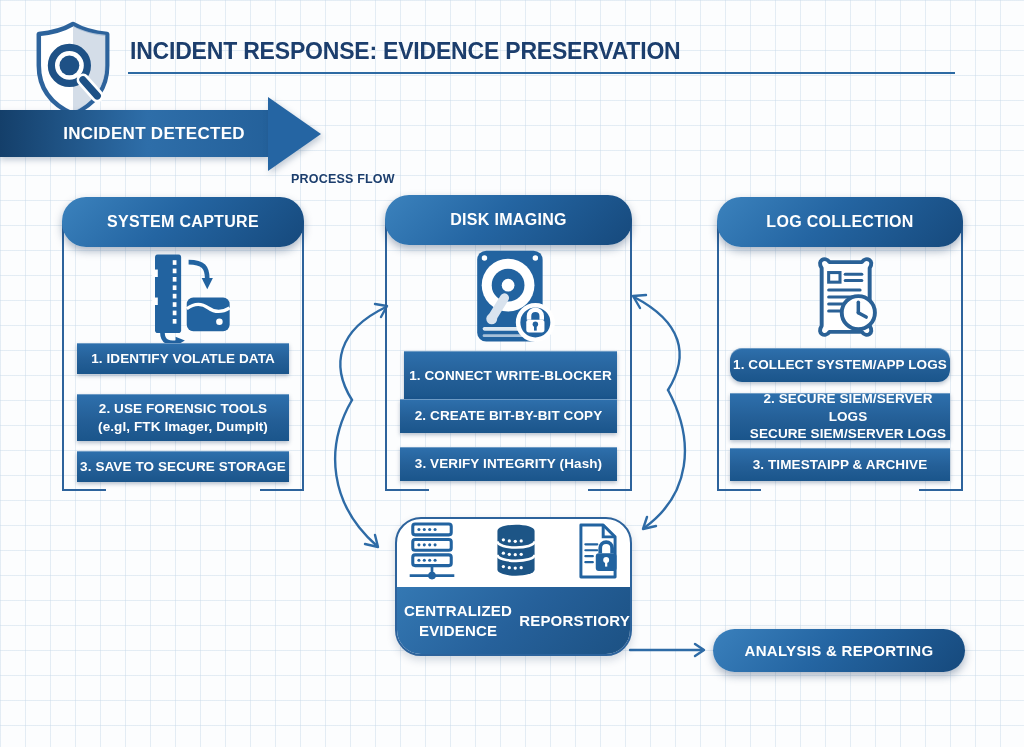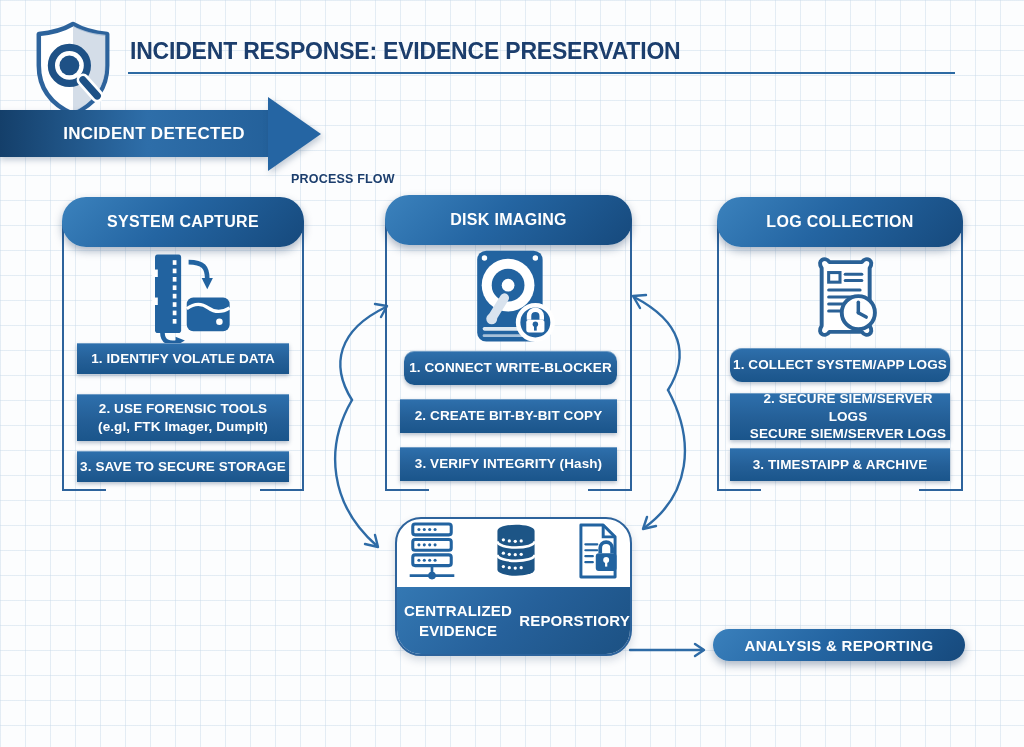--- a/index.html
+++ b/index.html
@@ -80,21 +80,21 @@
     box-shadow:inset 0 1px 0 rgba(255,255,255,.30), 0 2px 4px rgba(20,50,90,.30);
     display:flex;flex-direction:column;align-items:center;justify-content:center;
     color:#fff;font-size:13.5px;font-weight:700;letter-spacing:.1px;text-align:center;
     line-height:1.3;
   }
   
   #c1s1{left:15px;right:15px;top:146px;height:31px;}
   #c1s2{left:15px;right:15px;top:197px;height:47px;}
   #c1s3{left:15px;right:15px;top:254px;height:31px;}
   
-  #c2s1{left:19px;right:15px;top:156px;height:34px;border-radius:10px;}
+  #c2s1{left:19px;right:15px;top:156px;height:49px;}
   #c2s2{left:15px;right:15px;top:204px;height:34px;}
   #c2s3{left:15px;right:15px;top:252px;height:34px;}
   
   #c3s1{left:13px;right:13px;top:151px;height:34px;border-radius:12px;}
   #c3s2{left:13px;right:13px;top:196px;height:47px;padding-left:16px;}
   #c3s3{left:13px;right:13px;top:251px;height:33px;}
 
   
   #repository{
     left:395px;top:517px;width:233px;height:135px;
@@ -104,21 +104,21 @@
   }
   #repo-icons{height:68px;display:flex;align-items:center;justify-content:center;gap:30px;}
   #repo-label{
     flex:1;background:linear-gradient(135deg,#3478b3 0%,#26619b 50%,#1c5183 100%);
     display:flex;flex-direction:row;align-items:center;justify-content:center;
     color:#fff;font-size:15px;font-weight:700;letter-spacing:.2px;line-height:1.3;text-align:center;
   }
 
   
   #analysis{
-    left:713px;top:629px;width:252px;height:32px;border-radius:22px;
+    left:713px;top:629px;width:252px;height:43px;border-radius:22px;
     background:linear-gradient(135deg,#3a80bc 0%,#2465a2 45%,#16497c 100%);
     box-shadow:0 4px 8px rgba(20,50,90,.35);
     display:flex;align-items:center;justify-content:center;
     color:#fff;font-size:15px;font-weight:700;letter-spacing:.3px;
   }
 
   #arrow-layer{left:0;top:0;width:1024px;height:747px;pointer-events:none;}
 </style>
 </head>
 <body>

